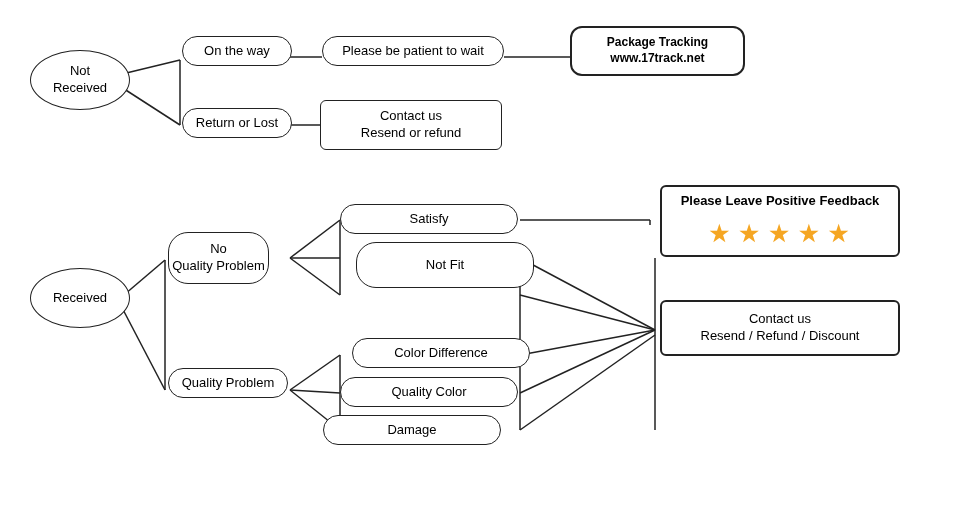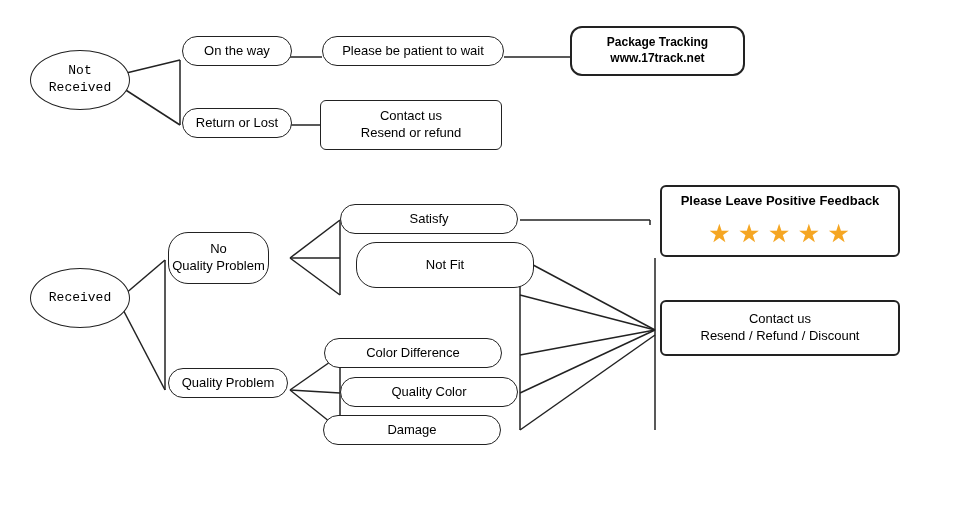--- a/index.html
+++ b/index.html
@@ -29,21 +29,20 @@
       display: flex;
       align-items: center;
       justify-content: center;
       text-align: center;
       line-height: 1.3;
     }
     .oval {
       border-radius: 50%;
       border: 1.5px solid #222;
       background: #fff;
-      font-family: Liberation Mono, monospace;
     }
     .rect {
       border-radius: 20px;
       border: 1.5px solid #222;
       background: #fff;
     }
     .rect-sharp {
       border-radius: 12px;
       border: 2px solid #222;
       background: #fff;
@@ -156,21 +155,21 @@
 
   <div class="node rect" style="left:340px; top:204px; width:178px; height:30px;">
     <span>Satisfy</span>
   </div>
 
   <div class="node rect" style="left:340px; top:242px; width:178px; height:46px;margin-left:16px;">
     <span>Not Fit</span>
   </div>
 
 
-  <div class="node rect" style="left:324px; top:338px; width:178px; height:30px;">
+  <div class="node rect" style="left:352px; top:338px; width:178px; height:30px;">
     <span>Color Difference</span>
   </div>
 
   <div class="node rect" style="left:340px; top:377px; width:178px; height:30px;">
     <span>Quality Color</span>
   </div>
 
   <div class="node rect" style="left:323px; top:415px; width:178px; height:30px;">
     <span>Damage</span>
   </div>

